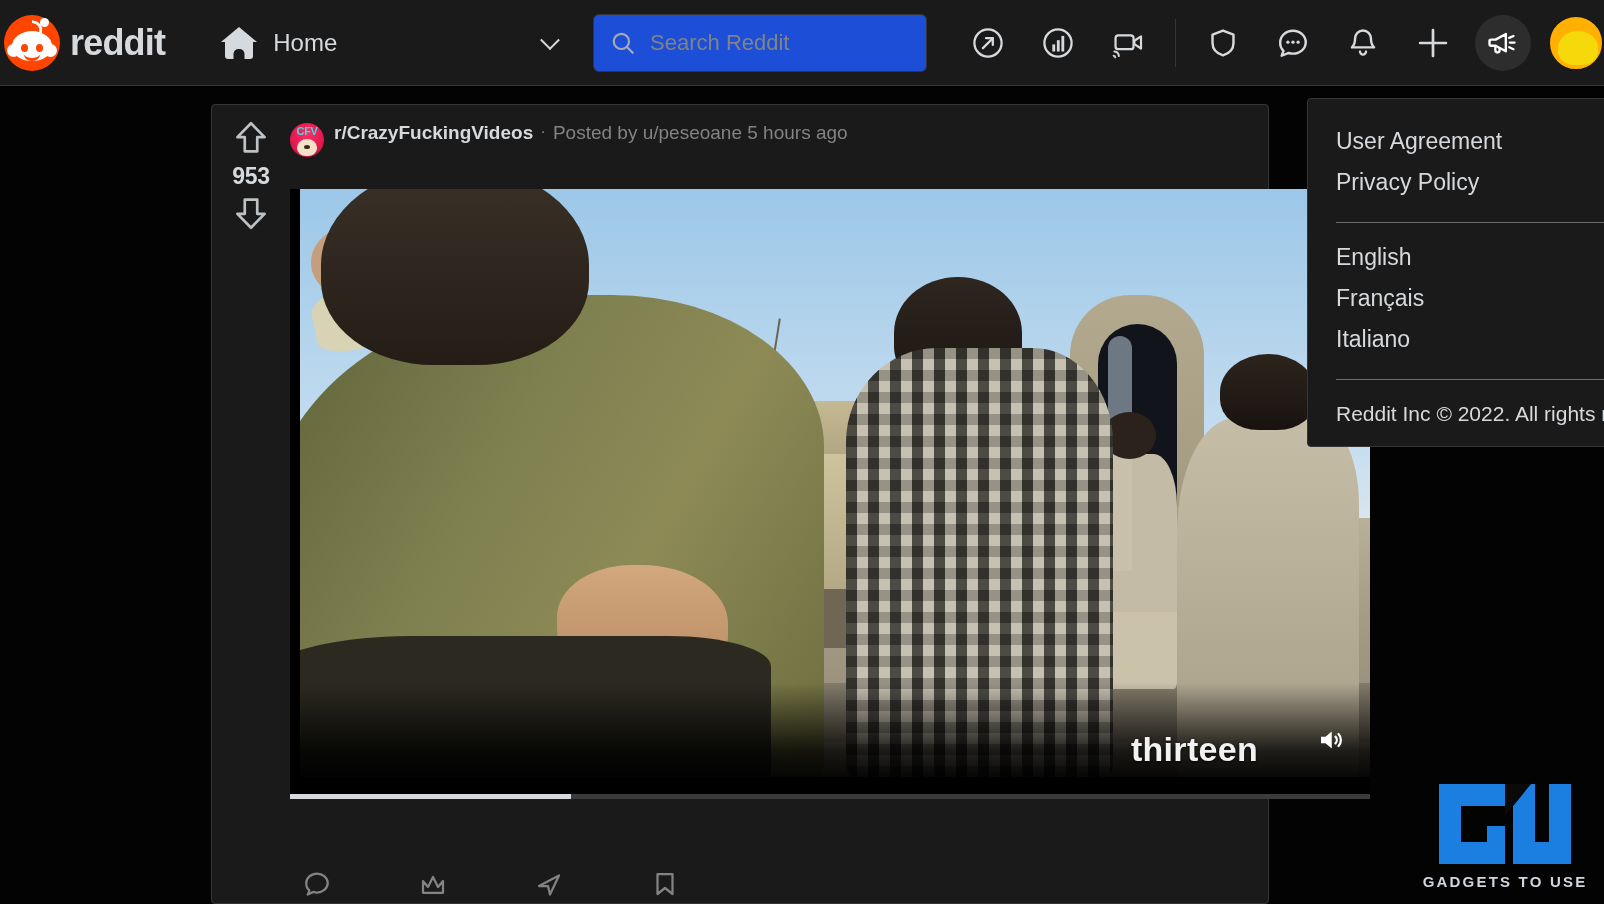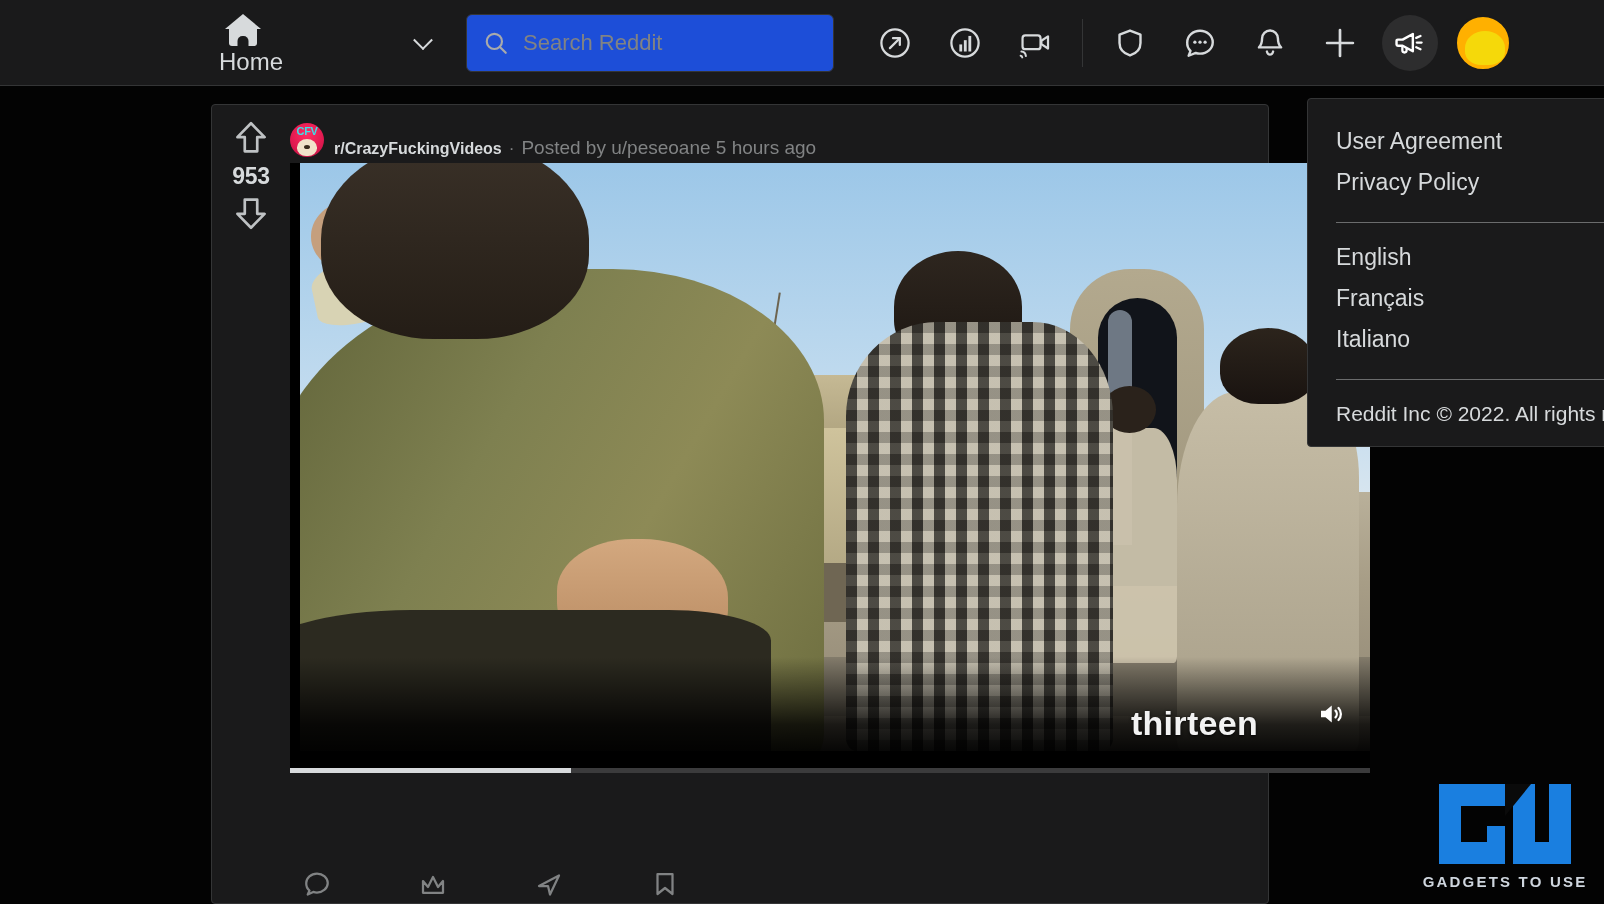--- a/index.html
+++ b/index.html
@@ -53,21 +53,20 @@
   .wordmark {
     font-size:36px; font-weight:700; color:#d7dadc; letter-spacing:-0.8px;
     margin-left:10px; line-height:1;
   }
 
   .nav-dropdown {
     display:flex; align-items:center; height:62px;
     margin-left:42px; width:402px;
     padding:0 14px; border-radius:4px; cursor:pointer;
     position:relative;
-    flex-direction:column;
   }
   .home-icon { width:36px; height:36px; position:relative; flex:0 0 auto; }
   .home-icon .roof {
     position:absolute; left:50%; top:2px; transform:translateX(-50%);
     width:0; height:0; border-left:18px solid transparent; border-right:18px solid transparent;
     border-bottom:15px solid #d7dadc;
   }
   .home-icon .body {
     position:absolute; left:4px; top:15px; width:28px; height:19px; background:#d7dadc;
     border-radius:0 0 3px 3px;
@@ -133,58 +132,58 @@
     flex:0 0 auto;
   }
   .vote-arrow { width:34px; height:38px; cursor:pointer; display:block; }
   .vote-score {
     font-size:23px; font-weight:700; color:#d7dadc; margin:6px 0 4px;
     letter-spacing:-0.3px;
   }
 
   .post-body { flex:1; padding:18px 0 0 0; min-width:0; }
   .post-meta {
-    display:flex; align-items:flex-end; font-size:19px; line-height:1;
+    display:flex; align-items:flex-start; font-size:19px; line-height:1;
     padding-right:20px; white-space:nowrap;
   }
   .sub-avatar {
     width:34px; height:34px; border-radius:50%; flex:0 0 auto;
     background:radial-gradient(circle at 50% 34%, #ff2e63 0%, #e0194f 60%, #b01240 100%);
     position:relative; overflow:hidden; margin-right:10px;
   }
   .sub-avatar .cfv {
     position:absolute; left:0; right:0; top:3px; text-align:center;
     font-size:11px; font-weight:700; color:#3ee0e8; letter-spacing:-0.4px;
   }
   .sub-avatar .muzzle {
     position:absolute; left:50%; bottom:1px; transform:translateX(-50%);
     width:20px; height:17px; background:#f2e2c9; border-radius:50% 50% 45% 45%;
   }
   .sub-avatar .nose {
     position:absolute; left:50%; bottom:8px; transform:translateX(-50%);
     width:6px; height:4px; background:#3a2a1c; border-radius:50%;
   }
-  .sub-name { font-weight:700; color:#d7dadc; font-size:16px; cursor:pointer; }
+  .sub-name { font-weight:700; color:#d7dadc; font-size:19px; cursor:pointer; }
   .meta-dot { color:#818384; margin:0 7px; font-size:17px; }
   .meta-grey { color:#818384; font-size:19px; }
 
   .post-title {
     font-size:31px; line-height:1.23; font-weight:500; color:#d7dadc;
     margin-top:13px; padding-right:22px; letter-spacing:-0.2px;
   }
   .flair {
     display:inline-block; vertical-align:3px; margin-left:9px;
     background:#6a7dee; color:#1b1b3a;
     font-size:19px; font-weight:700; line-height:1;
     padding:8px 13px 9px; border-radius:22px; white-space:nowrap;
   }
 
   
   .video-box {
-    margin-top:6px; width:1080px; height:610px;
+    margin-top:32px; width:1080px; height:610px;
     background:#000; position:relative; overflow:hidden;
   }
   .vframe {
     position:absolute; left:10px; top:0; right:0; bottom:22px;
     background:linear-gradient(#b9d8ef 0%, #cfe3f2 38%, #e8e3d2 62%, #cfc6ae 100%);
     overflow:hidden;
   }
   
   .sky { position:absolute; inset:0 0 42% 0; background:linear-gradient(#9cc7e8 0%, #c3dcef 70%, #d9e6ef 100%); }
   
@@ -322,20 +321,33 @@
   .wm-text {
     margin-top:5px; font-size:15px; font-weight:700; letter-spacing:2.2px;
     color:#cfd6de; font-family:"Liberation Sans", sans-serif;
   }
 </style>
 </head>
 <body>
 
 <div class="header">
 
+  <div class="brand">
+    <div class="reddit-mark">
+      <div class="antenna"></div>
+        <div class="antenna-dot"></div>
+      <div class="ear-l"></div>
+        <div class="ear-r"></div>
+      <div class="snoo-head"></div>
+      <div class="eye-l"></div>
+        <div class="eye-r"></div>
+      <div class="smile"></div>
+    </div>
+    <div class="wordmark">reddit</div>
+  </div>
 
   <div class="nav-dropdown">
     <div class="home-icon">
       <div class="roof"></div>
         <div class="body"></div>
         <div class="door"></div>
     </div>
     <div class="nav-label">Home</div>
     <div class="chev"></div>
   </div>

